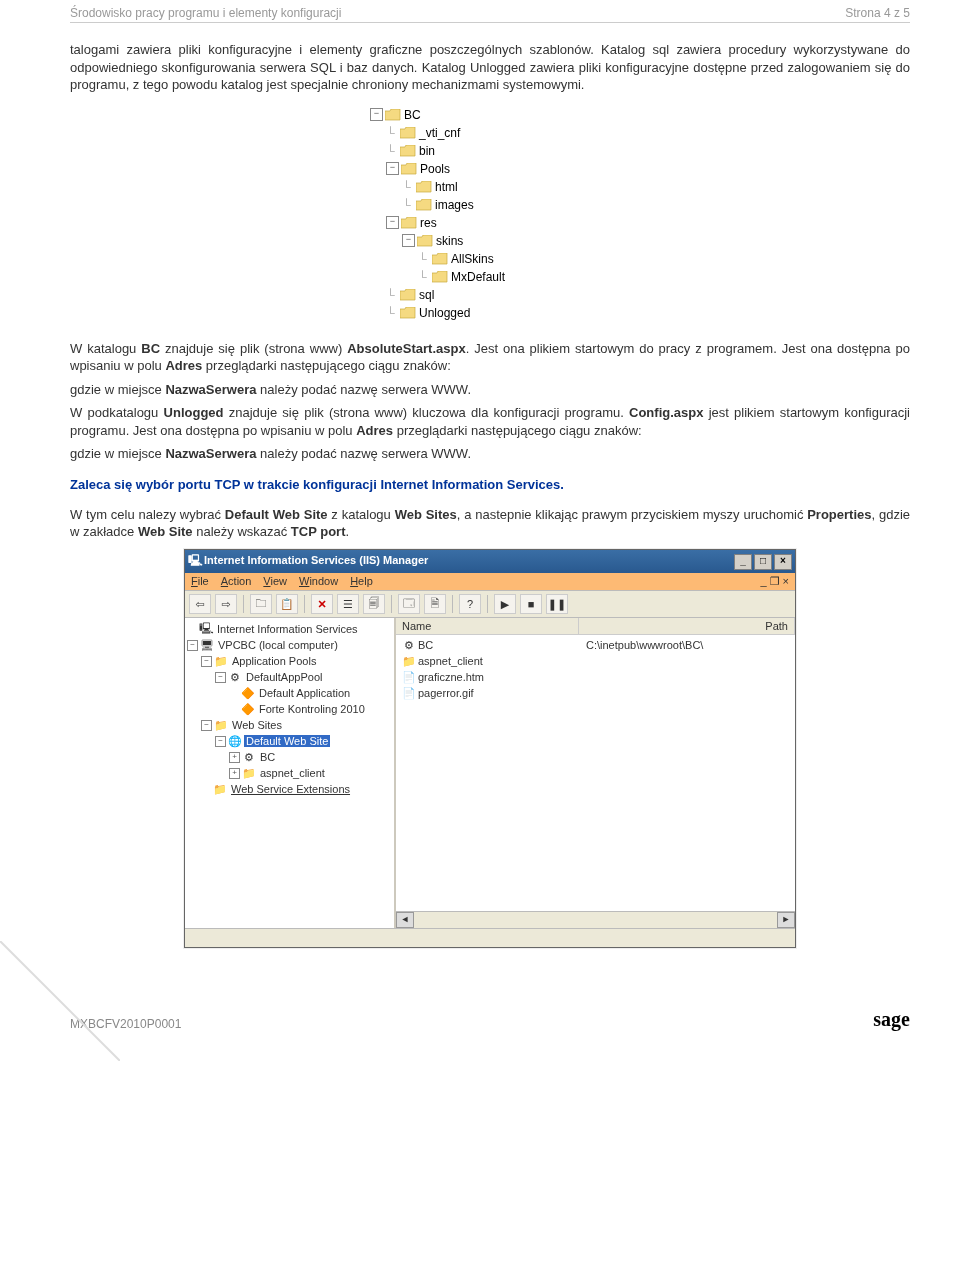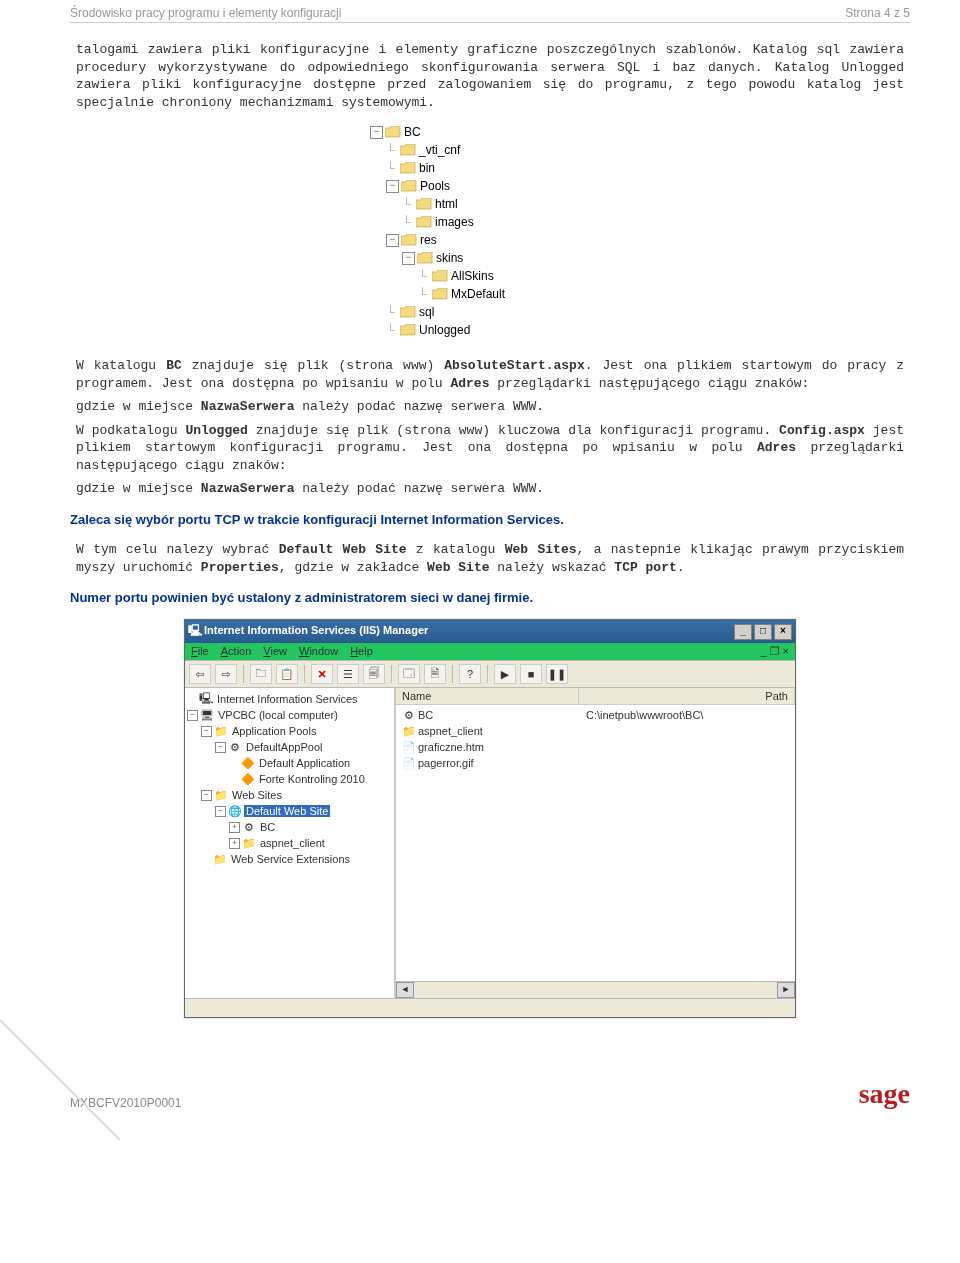--- a/index.html
+++ b/index.html
@@ -20,22 +20,21 @@
     justify-content: space-between;
     color: #999;
     font-size: 12px;
     border-bottom: 1px solid #ccc;
     padding: 6px 0 2px 0;
     margin-bottom: 18px;
   }
   .body-text {
     text-align: justify;
     line-height: 1.35;
-    margin: 6px 6px;
-    font-family: Liberation Mono, monospace;
+    margin: 6px 0;
   }
   .body-text b { font-weight: bold; }
   .blue-bold {
     color: #003399;
     font-weight: bold;
     margin: 14px 0;
   }
   .link-text { font-weight: bold; }
 
   
@@ -103,21 +102,21 @@
     border:1px solid #808080;
     font-size:10px;
     line-height:12px;
     text-align:center;
     color:#000;
   }
   .iis-menubar {
     display:flex;
     gap:12px;
     padding:2px 6px;
-    background:#22c55e;
+    background:#fdba74;
     border-bottom:1px solid #bbb;
     font-size:11px;
     justify-content: space-between;
   }
   .iis-menubar .menus { display:flex; gap:12px; }
   .iis-toolbar {
     display:flex;
     gap:4px;
     padding:3px 4px;
     background:#ece9d8;
@@ -218,22 +217,22 @@
     color:#888;
     font-size:12px;
     margin-top:60px;
     display:flex;
     justify-content:space-between;
     align-items:flex-end;
   }
   .sage-logo {
     font-family: Georgia, serif;
     font-weight: bold;
-    color: #b91c1c;
-    font-size: 28px;
+    color: #000000;
+    font-size: 20px;
   }
   .corner-curve {
     position:absolute;
     left:-70px; bottom:-30px;
     width:120px; height:120px;
   }
   .small-icon {
     display:inline-block;
     width:14px;
     text-align:center;
@@ -395,21 +394,20 @@
   <div class="body-text" style="text-align:left;">
     <span>gdzie w miejsce </span><b>NazwaSerwera</b><span> należy podać nazwę serwera WWW.</span>
   </div>
 
   <p class="blue-bold">Zaleca się wybór portu TCP w trakcie konfiguracji Internet Information Services.</p>
 
   <p class="body-text">
     <span>W tym celu nalezy wybrać </span><b>Default Web Site</b><span> z katalogu </span><b>Web Sites</b><span>, a nastepnie klikając prawym przyciskiem myszy uruchomić </span><b>Properties</b><span>, gdzie w zakładce </span><b>Web Site</b><span> należy wskazać </span><b>TCP port</b><span>.</span>
   </p>
 
-  <p class="blue-bold">Numer portu powinien być ustalony z administratorem sieci w danej firmie.</p>
 
   <div class="iis-window">
     <div class="iis-titlebar">
       <span><span class="small-icon">🖳</span><span>Internet Information Services (IIS) Manager</span></span>
       <span class="ctrls">
         <span class="ctrl">_</span>
         <span class="ctrl">□</span>
         <span class="ctrl">×</span>
       </span>
     </div>
@@ -514,21 +512,21 @@
             <span style="display:inline-block;width:14px;"></span>
             <span style="display:inline-block;width:14px;"></span>
             <span class="pm2">+</span>
             <span class="small-icon">📁</span>
             <span style="padding:0 2px;">aspnet_client</span>
           </div>
           <div class="lrow">
             <span style="display:inline-block;width:14px;"></span>
             <span style="display:inline-block;width:12px;"></span>
             <span class="small-icon">📁</span>
-            <span style="padding:0 2px;">Web Service Extensions</span>
+            <span style="padding:0 2px;text-decoration:underline;">Web Service Extensions</span>
           </div>
         </div>
       <div class="iis-right">
         <div class="iis-cols">
           <div class="col" style="width:170px;">Name</div>
           <div class="col" style="flex:1;text-align:right;">Path</div>
         </div>
         <div class="iis-files" id="iis-files">
             <div class="frow">
               <div class="fcell" style="width:176px;display:flex;align-items:center;">

